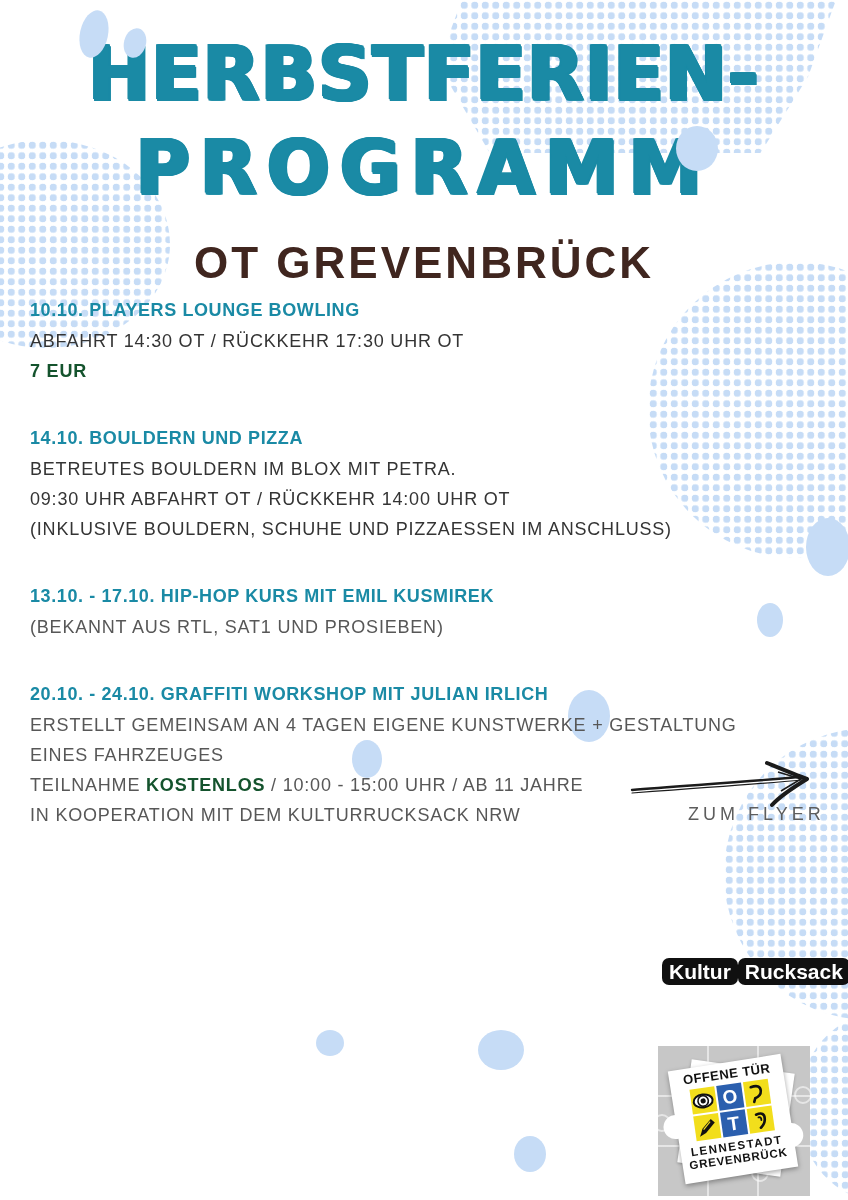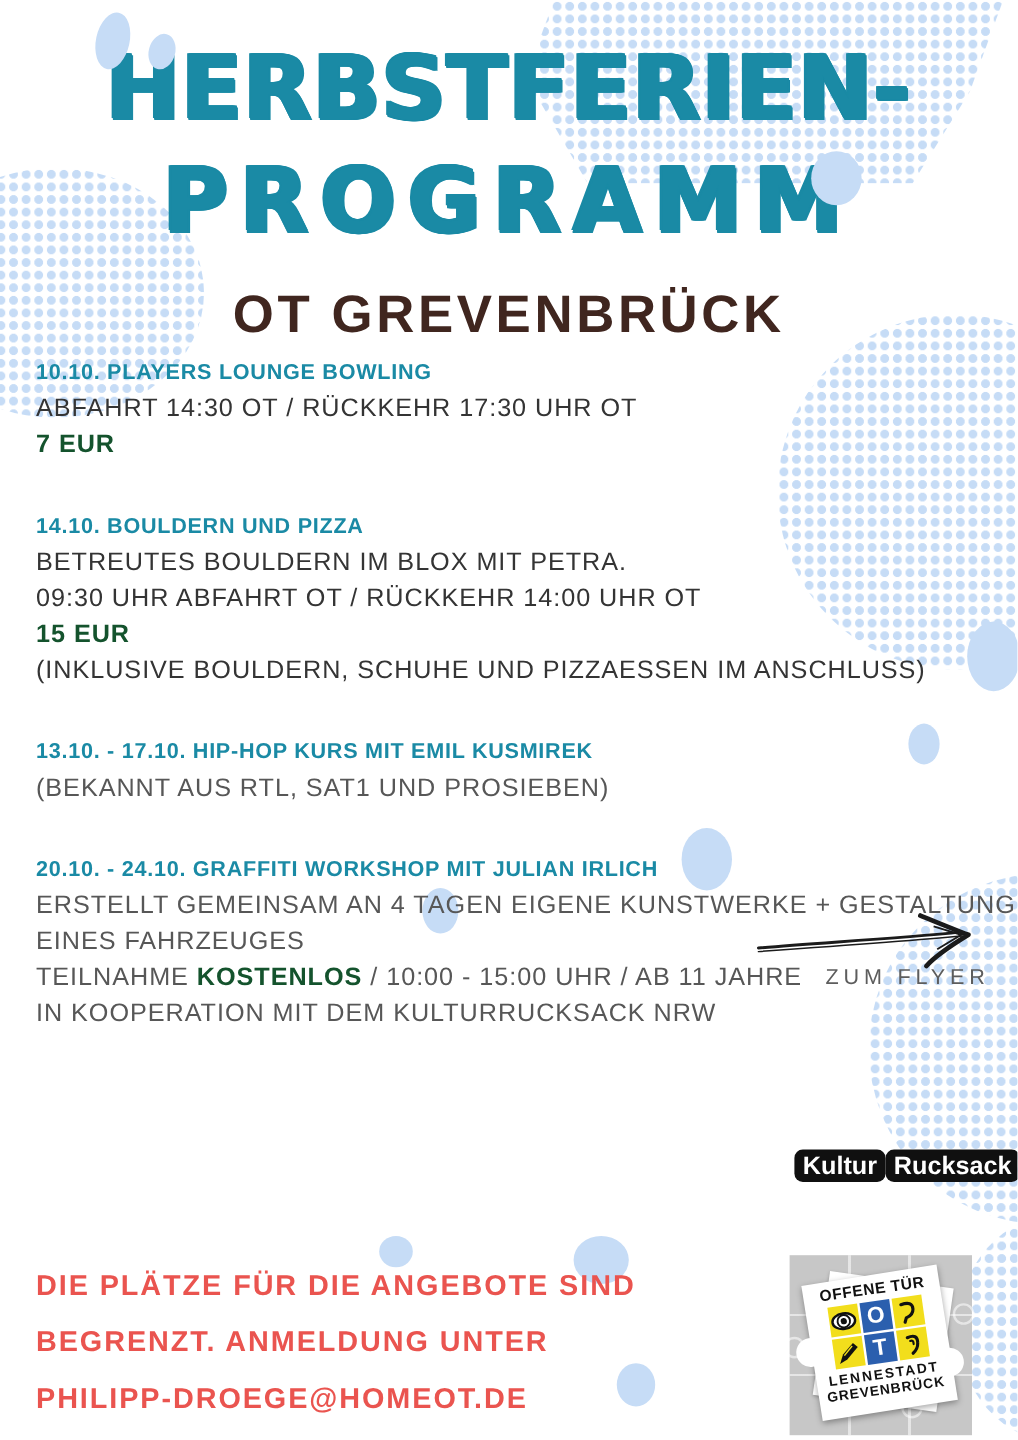--- a/index.html
+++ b/index.html
@@ -29,21 +29,21 @@
       text-shadow:1px 0 0,-1px 0 0,0 1px 0,0 -1px 0,1px 1px 0,-1px -1px 0,1px -1px 0,-1px 1px 0,2px 1px 0,-2px -1px 0;}
   .subtitle{position:absolute;left:0;right:0;top:238px;text-align:center;z-index:2;
             color:var(--brown);font-weight:700;font-size:44px;letter-spacing:3px;}
 
   
   .events{position:absolute;left:30px;top:298px;width:805px;z-index:4;}
   .event{margin-bottom:40px;}
   .event:nth-child(4){margin-bottom:38px;}
   .event-heading{color:var(--teal);font-weight:700;font-size:18px;letter-spacing:.6px;
                  line-height:24px;margin-bottom:4px;}
-  .event-line{font-size:21px;line-height:30px;letter-spacing:.8px;white-space:nowrap;}
+  .event-line{font-size:18px;line-height:30px;letter-spacing:.8px;white-space:nowrap;}
   .seg-dark{color:#343434;}
   .seg-grey{color:#575757;margin-top:20px;}
   .seg-bold{color:#14532d;font-weight:700;}
 
   
   .flyer-arrow{position:absolute;left:628px;top:760px;width:200px;height:52px;z-index:4;}
   .flyer-label{position:absolute;left:652px;top:804px;z-index:4;color:#5d5d5d;
                font-size:18px;letter-spacing:4px;margin-left:36px;}
 
   
@@ -111,21 +111,20 @@
   <div class="events" id="events">
       <div class="event">
         <div class="event-heading">10.10. PLAYERS LOUNGE BOWLING</div>
         <div class="event-line"><span class="seg-dark">ABFAHRT 14:30 OT / RÜCKKEHR 17:30 UHR OT</span></div>
         <div class="event-line"><span class="seg-bold">7 EUR</span></div>
       </div>
       <div class="event">
         <div class="event-heading">14.10. BOULDERN UND PIZZA</div>
         <div class="event-line"><span class="seg-dark">BETREUTES BOULDERN IM BLOX MIT PETRA.</span></div>
         <div class="event-line"><span class="seg-dark">09:30 UHR ABFAHRT OT / RÜCKKEHR 14:00 UHR OT</span></div>
-        <div class="event-line"><span class="seg-bold">15 EUR</span></div>
         <div class="event-line"><span class="seg-dark">(INKLUSIVE BOULDERN, SCHUHE UND PIZZAESSEN IM ANSCHLUSS)</span></div>
       </div>
       <div class="event">
         <div class="event-heading">13.10. - 17.10. HIP-HOP KURS MIT EMIL KUSMIREK</div>
         <div class="event-line"><span class="seg-grey">(BEKANNT AUS RTL, SAT1 UND PROSIEBEN)</span></div>
       </div>
       <div class="event">
         <div class="event-heading">20.10. - 24.10. GRAFFITI WORKSHOP MIT JULIAN IRLICH</div>
         <div class="event-line"><span class="seg-grey">ERSTELLT GEMEINSAM AN 4 TAGEN EIGENE KUNSTWERKE + GESTALTUNG</span></div>
         <div class="event-line"><span class="seg-grey">EINES FAHRZEUGES</span></div>
@@ -135,25 +134,20 @@
     </div>
 
   <svg class="flyer-arrow" viewBox="0 0 200 52">
     <path d="M4 30 C 50 26, 120 22, 170 17" stroke="#1b1b1b" stroke-width="2.4" fill="none" stroke-linecap="round"></path>
     <path d="M4 33 C 60 29, 130 24, 174 20" stroke="#1b1b1b" stroke-width="1.2" fill="none" stroke-linecap="round"></path>
     <path d="M139 3 C 156 10, 168 15, 179 19 C 166 27, 152 36, 144 45" stroke="#1b1b1b" stroke-width="4" fill="none" stroke-linecap="round" stroke-linejoin="round"></path>
     <path d="M150 12 L173 19 L153 31" stroke="#1b1b1b" stroke-width="1.6" fill="none"></path>
   </svg>
   <div class="flyer-label">ZUM FLYER</div>
 
-  <div class="footer">
-    <div>DIE PLÄTZE FÜR DIE ANGEBOTE SIND</div>
-    <div>BEGRENZT. ANMELDUNG UNTER</div>
-    <div>PHILIPP-DROEGE@HOMEOT.DE</div>
-  </div>
 
   <div class="kr-logo">
     <div class="kr-labels">
       <div class="kr-label">Kultur</div>
       <div class="kr-label">Rucksack</div>
       <div class="kr-label">NRW</div>
     </div>
     <svg class="kr-pack" width="78" height="104" viewBox="0 0 80 104">
       <path d="M28 16 Q40 0 52 16" stroke="#141414" stroke-width="8" fill="none"></path>
       <path d="M8 86 L8 48 Q8 16 40 16 Q72 16 72 48 L72 86 Q72 90 66 90 L14 90 Q8 90 8 86 Z" fill="#141414"></path>

